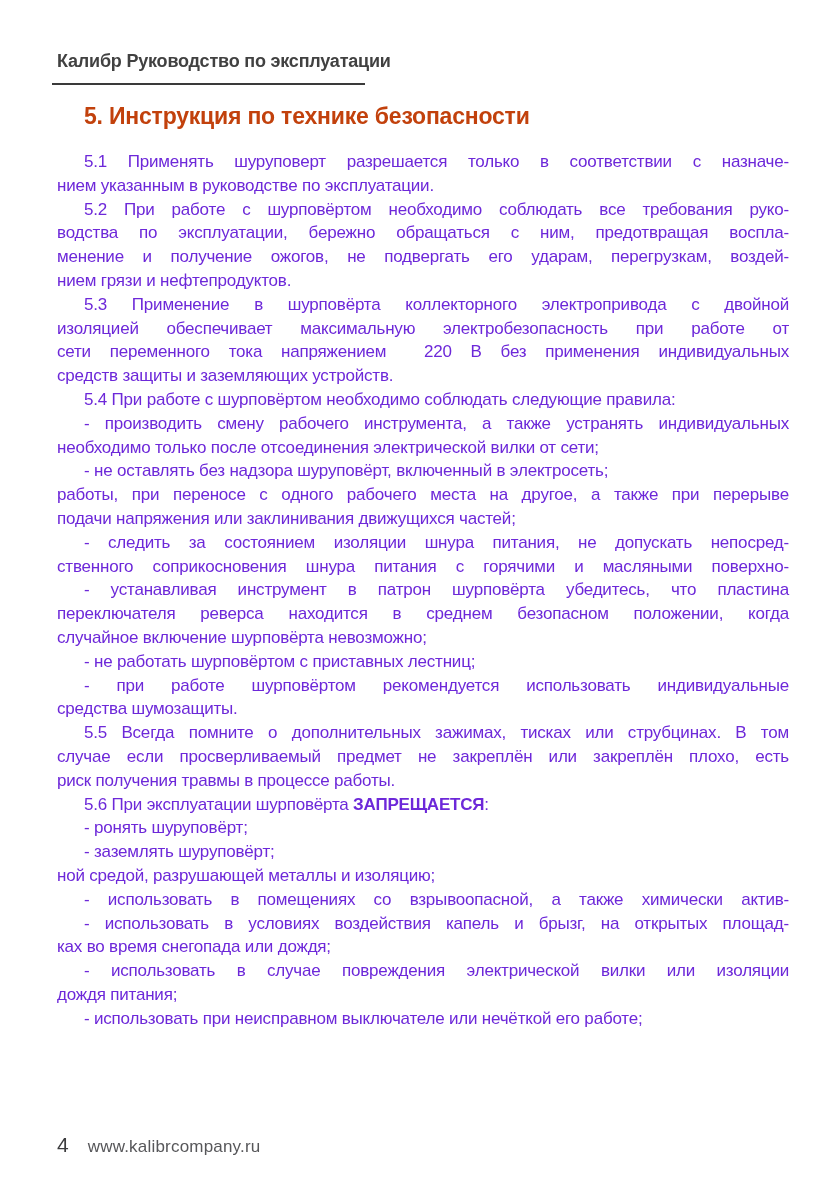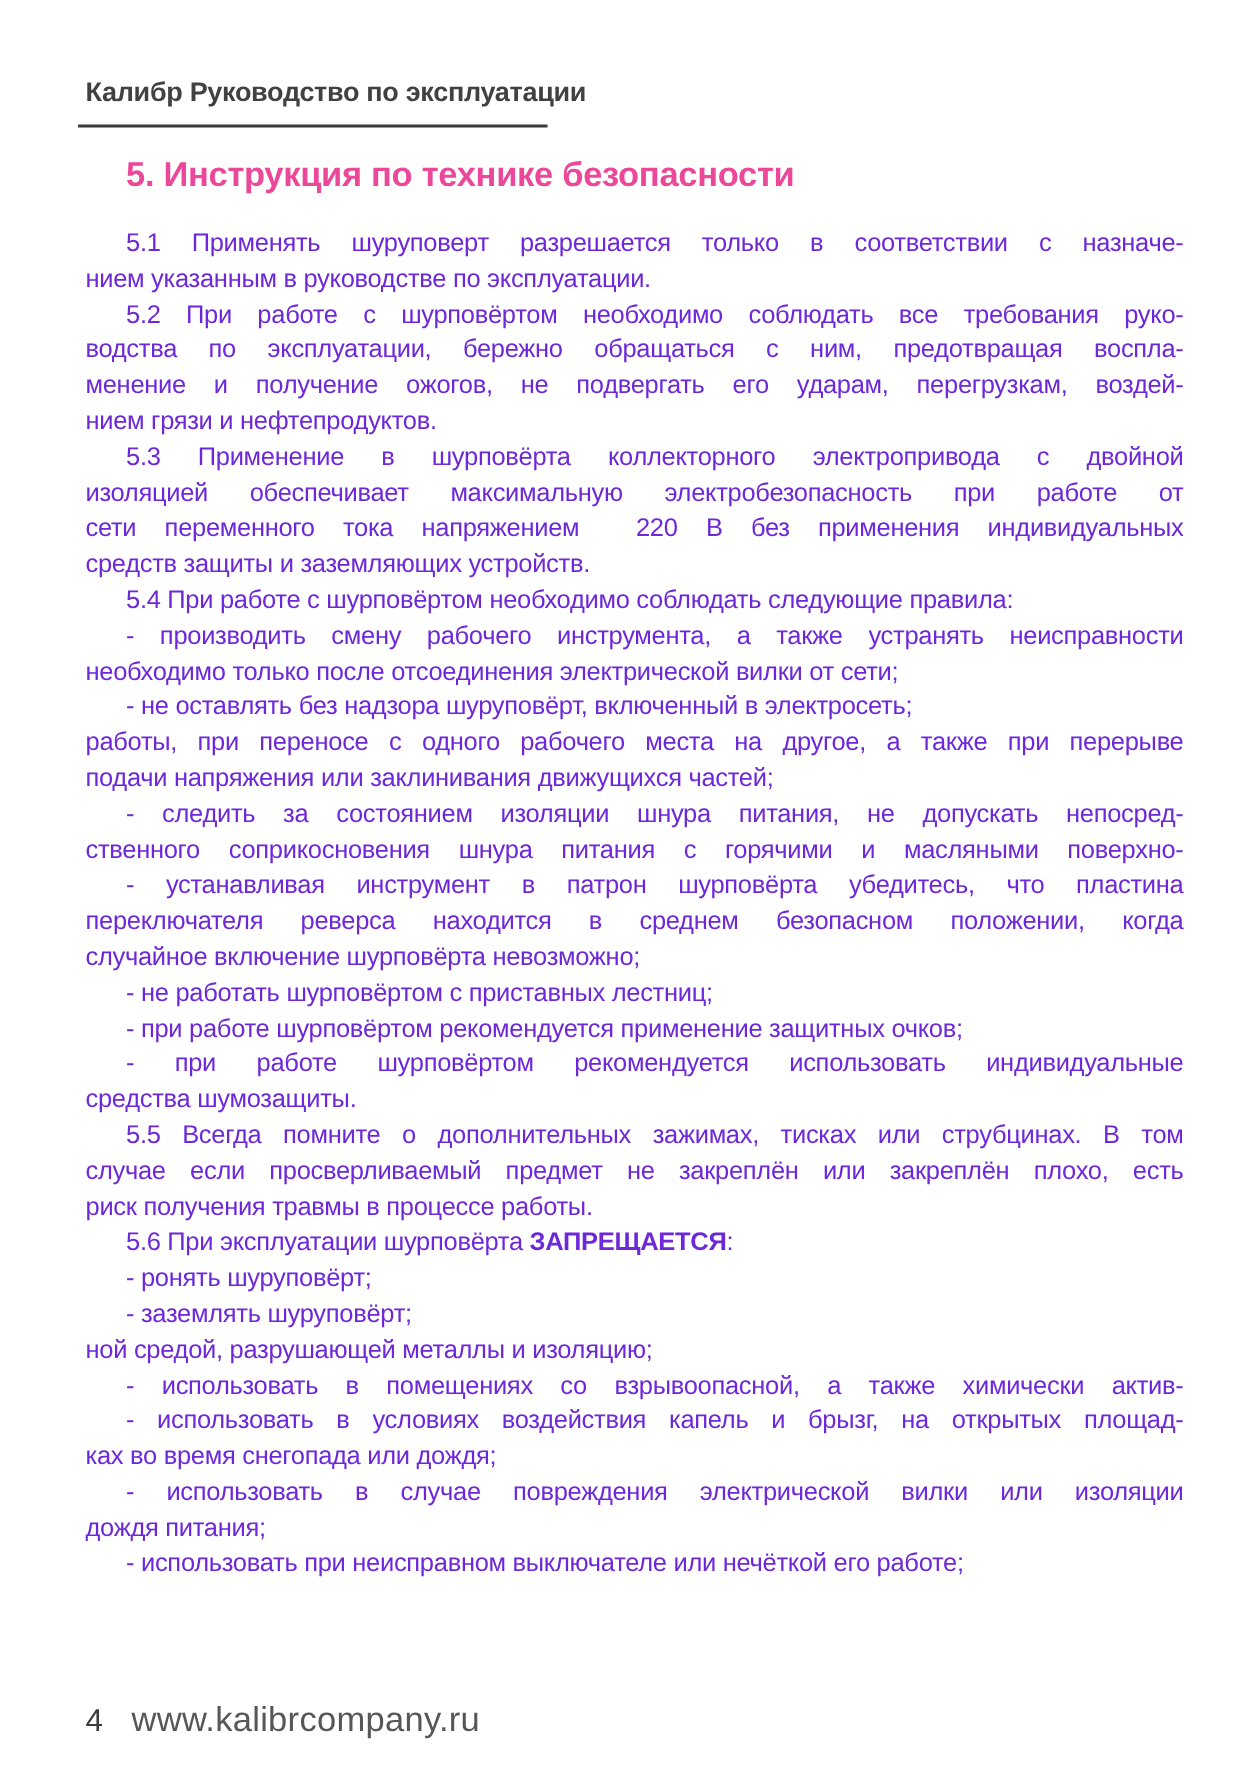--- a/index.html
+++ b/index.html
@@ -31,21 +31,21 @@
     width: 313px;
     height: 0;
     border-bottom: 2px solid #3a3a3a;
   }
   .section-title {
     margin: 17px 0 0 27px;
     font-size: 23px;
     line-height: 28px;
     font-weight: bold;
     letter-spacing: -0.2px;
-    color: #ec4899;
+    color: #c2410c;
   }
   .body-text {
     margin-top: 20px;
     font-size: 17px;
     line-height: 23.8px;
     letter-spacing: -0.2px;
     color: #6d28d9;
   }
   .para { margin: 0; }
   .line {
@@ -62,21 +62,21 @@
     top: 1133px;
     display: flex;
     align-items: baseline;
   }
   .page-number {
     font-size: 21px;
     color: #3c3c3e;
   }
   .website {
     margin-left: 19px;
-    font-size: 23px;
+    font-size: 17px;
     letter-spacing: 0.2px;
     color: #57575a;
   }
 </style>
 </head>
 <body>
 
 <div class="page">
   <div class="content">
     <div class="doc-header">Калибр Руководство по эксплуатации</div>
@@ -98,44 +98,41 @@
         <div class="para">
           <div class="line indent j">5.3 Применение в шурповёрта коллекторного электропривода с двойной</div>
           <div class="line j">изоляцией обеспечивает максимальную электробезопасность при работе от</div>
           <div class="line j">сети переменного тока напряжением &nbsp;220 В без применения индивидуальных</div>
           <div class="line">средств защиты и заземляющих устройств.</div>
         </div>
         <div class="para">
           <div class="line indent">5.4 При работе с шурповёртом необходимо соблюдать следующие правила:</div>
         </div>
         <div class="para">
-          <div class="line indent j">- производить смену рабочего инструмента, а также устранять неисправности</div>
+          <div class="line indent j">- производить смену рабочего инструмента, а также устранять индивидуальных</div>
           <div class="line">необходимо только после отсоединения электрической вилки от сети;</div>
         </div>
         <div class="para">
           <div class="line indent">- не оставлять без надзора шуруповёрт, включенный в электросеть;</div>
         </div>
         <div class="para">
           <div class="line j">работы, при переносе с одного рабочего места на другое, а также при перерыве</div>
           <div class="line">подачи напряжения или заклинивания движущихся частей;</div>
         </div>
         <div class="para">
           <div class="line indent j">- следить за состоянием изоляции шнура питания, не допускать непосред-</div>
           <div class="line j">ственного соприкосновения шнура питания с горячими и масляными поверхно-</div>
         </div>
         <div class="para">
           <div class="line indent j">- устанавливая инструмент в патрон шурповёрта убедитесь, что пластина</div>
           <div class="line j">переключателя реверса находится в среднем безопасном положении, когда</div>
           <div class="line">случайное включение шурповёрта невозможно;</div>
         </div>
         <div class="para">
           <div class="line indent">- не работать шурповёртом с приставных лестниц;</div>
-        </div>
-        <div class="para">
-          <div class="line indent">- при работе шурповёртом рекомендуется применение защитных очков;</div>
         </div>
         <div class="para">
           <div class="line indent j">- при работе шурповёртом рекомендуется использовать индивидуальные</div>
           <div class="line">средства шумозащиты.</div>
         </div>
         <div class="para">
           <div class="line indent j">5.5 Всегда помните о дополнительных зажимах, тисках или струбцинах. В том</div>
           <div class="line j">случае если просверливаемый предмет не закреплён или закреплён плохо, есть</div>
           <div class="line">риск получения травмы в процессе работы.</div>
         </div>

